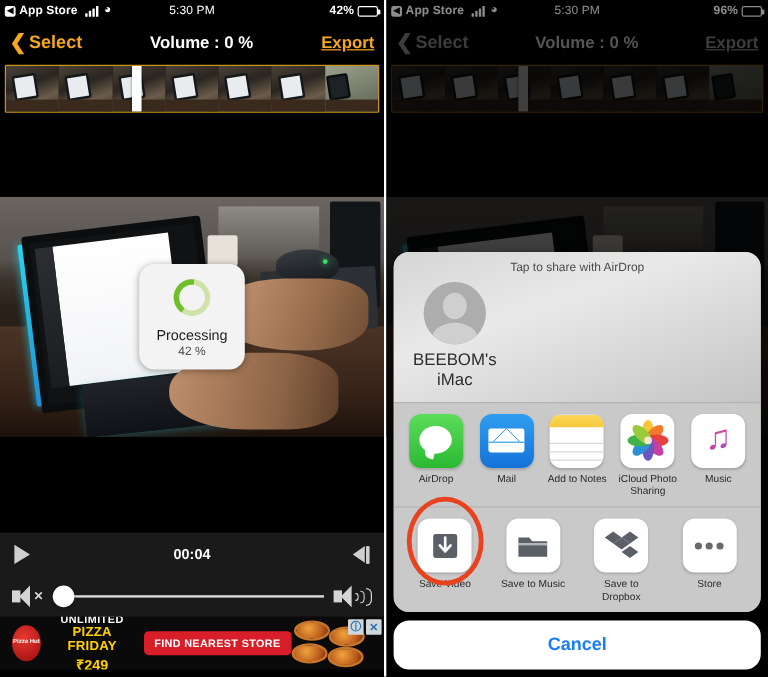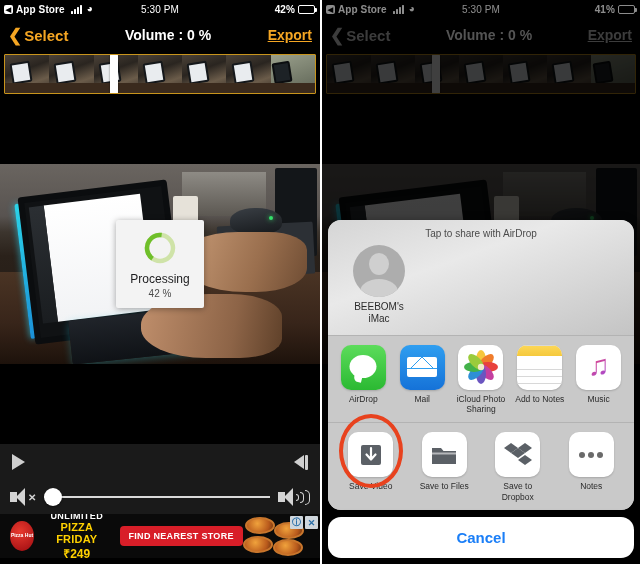--- a/index.html
+++ b/index.html
@@ -161,21 +161,21 @@
     background:linear-gradient(180deg,#8e8b85,#5c5852);
   }
   .vid-outlet {
     position:absolute; left:54%; top:16%; width:8%; height:13%;
     background:#e6e2d9; border-radius:2px;
   }
 
   
   .processing {
     position:absolute; left:50%; top:50%; transform:translate(-50%,-50%);
-    width:88px; height:88px; border-radius:2px;
+    width:88px; height:88px; border-radius:13px;
     background:#f3f3f3;
     display:flex; flex-direction:column; align-items:center; justify-content:center;
     gap:2px; box-shadow:0 1px 6px rgba(0,0,0,.35); z-index:10;
   }
   .spinner { width:36px; height:36px; position:relative; margin-bottom:4px; }
   .spinner svg { display:block; }
   .proc-label { font-size:12px; color:#1d1d1f; font-weight:normal; }
   .proc-pct { font-size:10px; color:#4a4a4a; }
 
   
@@ -285,21 +285,21 @@
     background:#adadad; position:relative; overflow:hidden;
   }
   .ad-avatar::before {
     content:""; position:absolute; left:50%; top:17%; transform:translateX(-50%);
     width:20px; height:22px; border-radius:50%; background:#cfcfcf;
   }
   .ad-avatar::after {
     content:""; position:absolute; left:50%; bottom:-8px; transform:translateX(-50%);
     width:38px; height:26px; border-radius:50% 50% 0 0; background:#cfcfcf;
   }
-  .ad-contact-name { font-size:10px; color:#2c2c2c; line-height:1.2; }
+  .ad-contact-name { font-size:14px; color:#2c2c2c; line-height:1.2; }
 
   .apps-row, .actions-row {
     display:flex; gap:0; padding:9px 6px 8px 6px;
     background:#c9c9c9; border-top:1px solid #b3b3b3;
   }
   .app-cell, .action-cell {
     flex:1 1 0; display:flex; flex-direction:column; align-items:center; gap:4px;
     position:relative;
   }
   .app-icon, .action-icon {
@@ -466,20 +466,21 @@
         <div class="proc-label">Processing</div>
         <div class="proc-pct">42 %</div>
       </div>
     </div>
 
     <div style="flex:1;background:#000;height:80px;"></div>
 
     <div class="controls">
       <div class="ctl-row1">
         <div class="play-tri"></div>
+        <div class="ctl-time">00:04</div>
         <div class="skip-start">
           <div class="skip-tri"></div>
             <div class="skip-bar"></div>
         </div>
       </div>
       <div class="ctl-row2">
         <div class="spk">
           <span class="spk-body"></span>
             <span class="spk-x">✕</span>
         </div>
@@ -528,21 +529,21 @@
         <span class="sb-bars">
             <i></i>
             <i></i>
             <i></i>
             <i></i>
           </span>
         <span class="sb-wifi">◕</span>
       </div>
       <div class="sb-time">5:30 PM</div>
       <div class="sb-right">
-        <span class="sb-batt-text">41%</span>
+        <span class="sb-batt-text">96%</span>
         <span class="sb-batt"><span class="sb-batt-fill" style="width:41%"></span></span>
       </div>
     </div>
 
     <div class="navbar">
       <div class="nav-back">
         <span class="nav-chev">❮</span>
         <span>Select</span>
       </div>
       <div class="nav-title">Volume : 0 %</div>
@@ -623,50 +624,50 @@
         <div class="apps-row">
           <div class="app-cell">
             <div class="app-icon ic-message"></div>
             <div class="app-label">AirDrop</div>
           </div>
           <div class="app-cell">
             <div class="app-icon ic-mail">
                 <div class="env"></div>
               </div>
             <div class="app-label">Mail</div>
+          </div>
+          <div class="app-cell">
+            <div class="app-icon ic-notes">
+              <div class="top"></div>
+                <div class="ln"></div>
+                <div class="ln"></div>
+                <div class="ln"></div>
+                <div class="ln"></div>
+            </div>
+            <div class="app-label">Add to Notes</div>
           </div>
           <div class="app-cell">
             <div class="app-icon ic-icloud">
               <svg width="36" height="36" viewBox="0 0 36 36">
                 <g transform="translate(18,18)">
                   <ellipse rx="5" ry="10" cy="-7" fill="#F6C63C" transform="rotate(0)"></ellipse>
                   <ellipse rx="5" ry="10" cy="-7" fill="#F07C2B" transform="rotate(45)"></ellipse>
                   <ellipse rx="5" ry="10" cy="-7" fill="#E8413C" transform="rotate(90)"></ellipse>
                   <ellipse rx="5" ry="10" cy="-7" fill="#C43FA0" transform="rotate(135)"></ellipse>
                   <ellipse rx="5" ry="10" cy="-7" fill="#6B55C0" transform="rotate(180)"></ellipse>
                   <ellipse rx="5" ry="10" cy="-7" fill="#2E8FD6" transform="rotate(225)"></ellipse>
                   <ellipse rx="5" ry="10" cy="-7" fill="#43B24A" transform="rotate(270)"></ellipse>
                   <ellipse rx="5" ry="10" cy="-7" fill="#9ACB3B" transform="rotate(315)"></ellipse>
                   <circle r="3.2" fill="#F2E9C8"></circle>
                 </g>
               </svg>
             </div>
             <div class="app-label">iCloud Photo Sharing</div>
           </div>
           <div class="app-cell">
-            <div class="app-icon ic-notes">
-              <div class="top"></div>
-                <div class="ln"></div>
-                <div class="ln"></div>
-                <div class="ln"></div>
-                <div class="ln"></div>
-            </div>
-            <div class="app-label">Add to Notes</div>
-          </div>
-          <div class="app-cell">
             <div class="app-icon ic-music"></div>
             <div class="app-label">Music</div>
           </div>
         </div>
 
         <div class="actions-row">
           <div class="action-cell">
             <div class="annot-circle" style="border-color: rgb(232, 66, 30);"></div>
             <div class="action-icon ic-savevideo">
               <svg width="28" height="28" viewBox="0 0 28 28">
@@ -676,42 +677,42 @@
             </div>
             <div class="action-label">Save Video</div>
           </div>
           <div class="action-cell">
             <div class="action-icon ic-files">
               <svg width="28" height="24" viewBox="0 0 28 24">
                 <path d="M2 5 h9 l2.5 3 H26 v13 H2 Z" fill="#5b6066"></path>
                 <rect x="2" y="9.5" width="24" height="2" fill="#ffffff" opacity=".55"></rect>
               </svg>
             </div>
-            <div class="action-label">Save to Files</div>
+            <div class="action-label">Save to Music</div>
           </div>
           <div class="action-cell">
             <div class="action-icon ic-dropbox">
               <svg width="30" height="28" viewBox="0 0 30 28">
                 <g fill="#5b6066">
                   <polygon points="8,2 15,7 8,12 1,7"></polygon>
                   <polygon points="22,2 29,7 22,12 15,7"></polygon>
                   <polygon points="8,12 15,7 22,12 15,17"></polygon>
                   <polygon points="15,19 22,14 29,19 22,24"></polygon>
                 </g>
               </svg>
             </div>
             <div class="action-label">Save to Dropbox</div>
           </div>
           <div class="action-cell">
             <div class="action-icon ic-more">
                 <i></i>
                 <i></i>
                 <i></i>
               </div>
-            <div class="action-label">Notes</div>
+            <div class="action-label">Store</div>
           </div>
         </div>
       </div>
 
       <div class="cancel-card">
         <span class="cancel-text" style="color: rgb(26, 126, 247);">Cancel</span>
       </div>
     </div>
   </div>
 </div>

